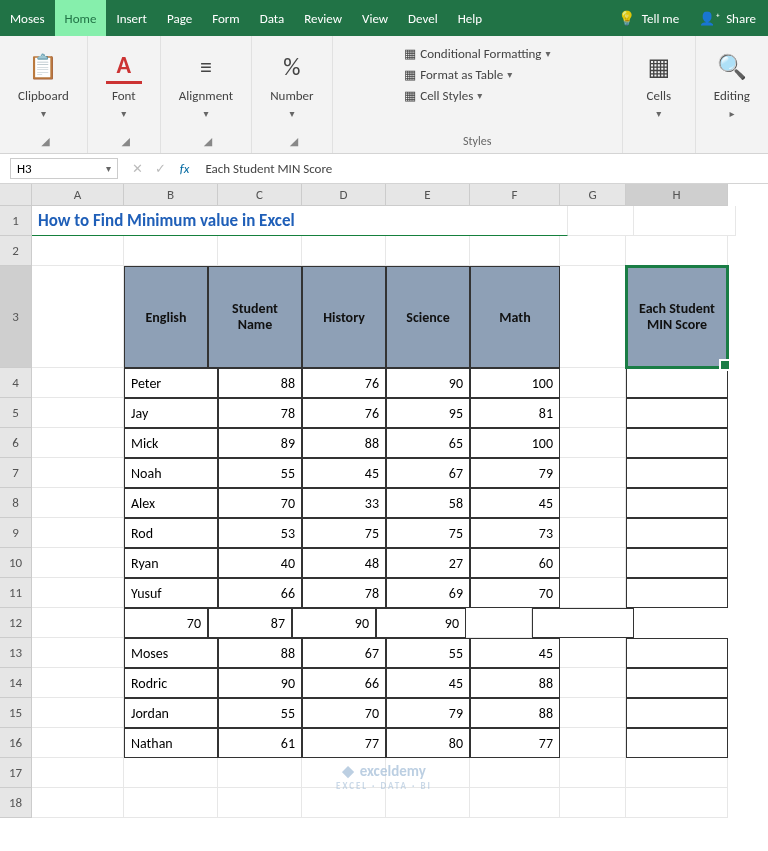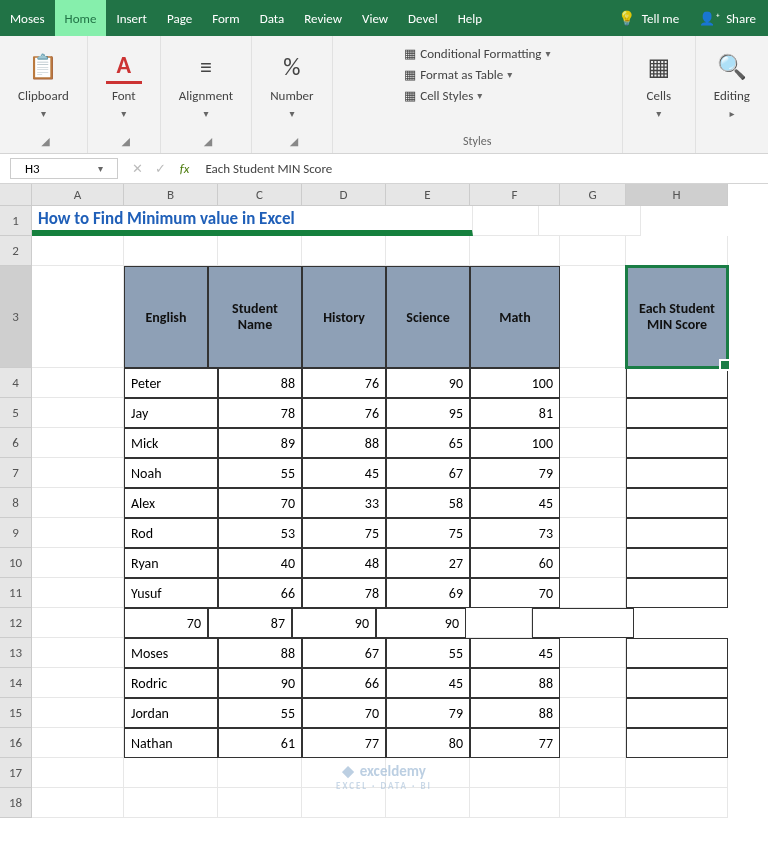--- a/index.html
+++ b/index.html
@@ -19,23 +19,23 @@
   .rgroup-content { display:flex; gap:10px; align-items:flex-start; flex:1; }
   .rgroup-label { font-size: 12px; color:#666; padding:3px 0; display:flex; align-items:center; gap:2px; }
   .bigbtn { display:flex; flex-direction:column; align-items:center; gap:4px; font-size:13px; color:#444; cursor:pointer; padding:4px 4px; }
   .bigicon { width:36px; height:36px; display:flex; align-items:center; justify-content:center; font-size:24px; }
   .smallline { font-size:13px; color:#444; display:flex; align-items:center; gap:4px; padding:2px 0; cursor:pointer; white-space:nowrap;}
   .dd { font-size:10px; color:#666; }
   .launcher { font-size:11px; color:#888; margin-left:4px; }
 
   
   .fbar { height: 30px; display:flex; align-items:center; border-bottom:1px solid #d4d4d4; background:#fff; font-size:13px; padding-top:14px; padding-bottom:14px;}
-  .namebox { width:108px; border:1px solid #ccc; margin:0 6px 0 10px; padding:2px 14px; display:flex; align-items:center; justify-content:space-between; background:#fff;gap:36px;}
+  .namebox { width:108px; border:1px solid #ccc; margin:0 6px 0 10px; padding:2px 6px; display:flex; align-items:center; justify-content:space-between; background:#fff;gap:36px;}
   .fbar-btns { display:flex; gap:12px; color:#bbb; padding:0 8px; }
-  .fx { font-style: italic; color:#4d7c0f; padding:0 6px; }
+  .fx { font-style: italic; color:#0369a1; padding:0 6px; }
   .fbar-val { padding-left:10px; color:#444; flex:1; }
 
   
   .grid { position:relative; background:#fff; }
   .colhdrs { display:flex; height:22px; font-size:13px; }
   .selall { width:32px; background:#e6e6e6; border-right:1px solid #ccc; border-bottom:1px solid #ccc; }
   .ch { background:#e6e6e6; border-right:1px solid #ccc; border-bottom:1px solid #ccc; display:flex; align-items:center; justify-content:center; color:#555; }
   .ch.sel { background:#cfcfcf; }
   .rows { display:flex; flex-direction:column; }
   .row { display:flex; height:30px; }
@@ -206,21 +206,21 @@
     <div class="ch cE">E</div>
     <div class="ch cF">F</div>
     <div class="ch cG">G</div>
     <div class="ch cH sel">H</div>
   </div>
 
   <div class="rows" id="rows-container">
 
     <div class="row">
       <div class="rh">1</div>
-      <div class="cell cA title-cell" style="border-bottom:6px solid #15803d;grid-column:span 6;width:441px">How to Find Minimum value in Excel</div>
+      <div class="cell cA title-cell" style="border-bottom:1px solid #15803d;grid-column:span 6;width:536px">How to Find Minimum value in Excel</div>
       <div class="cell cG"></div>
       <div class="cell cH"></div>
     </div>
 
     <div class="row">
       <div class="rh">2</div>
       <div class="cell cA"></div>
       <div class="cell cB"></div>
       <div class="cell cC"></div>
       <div class="cell cD"></div>

